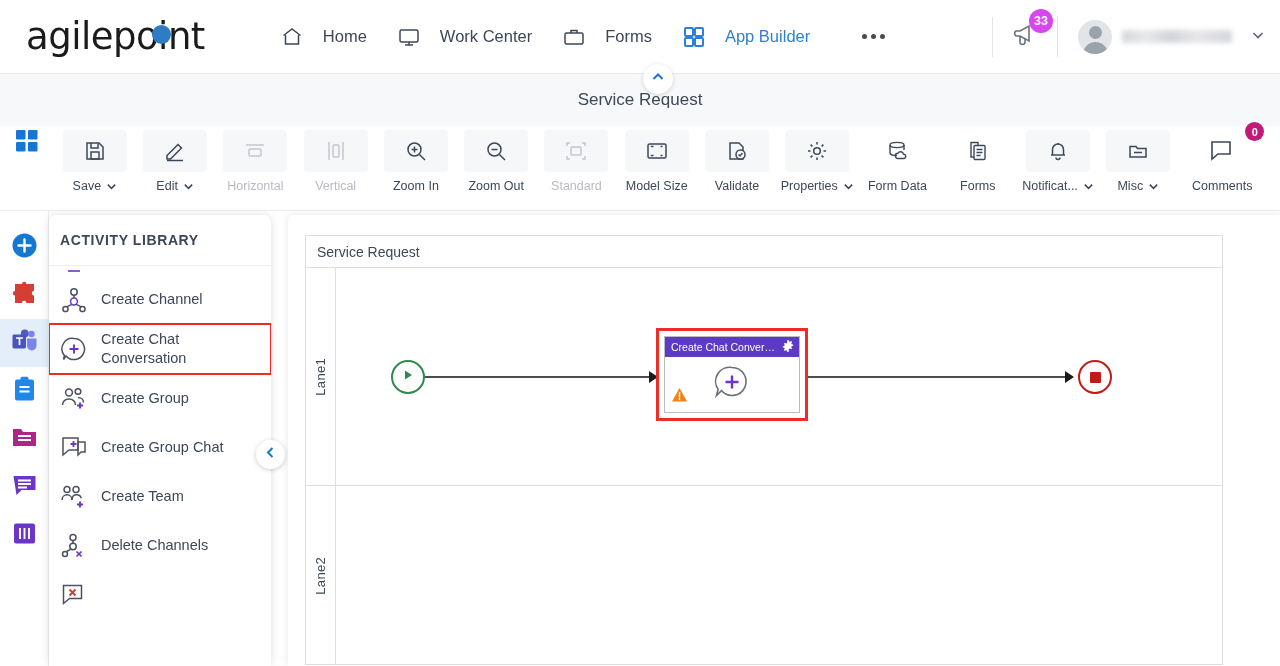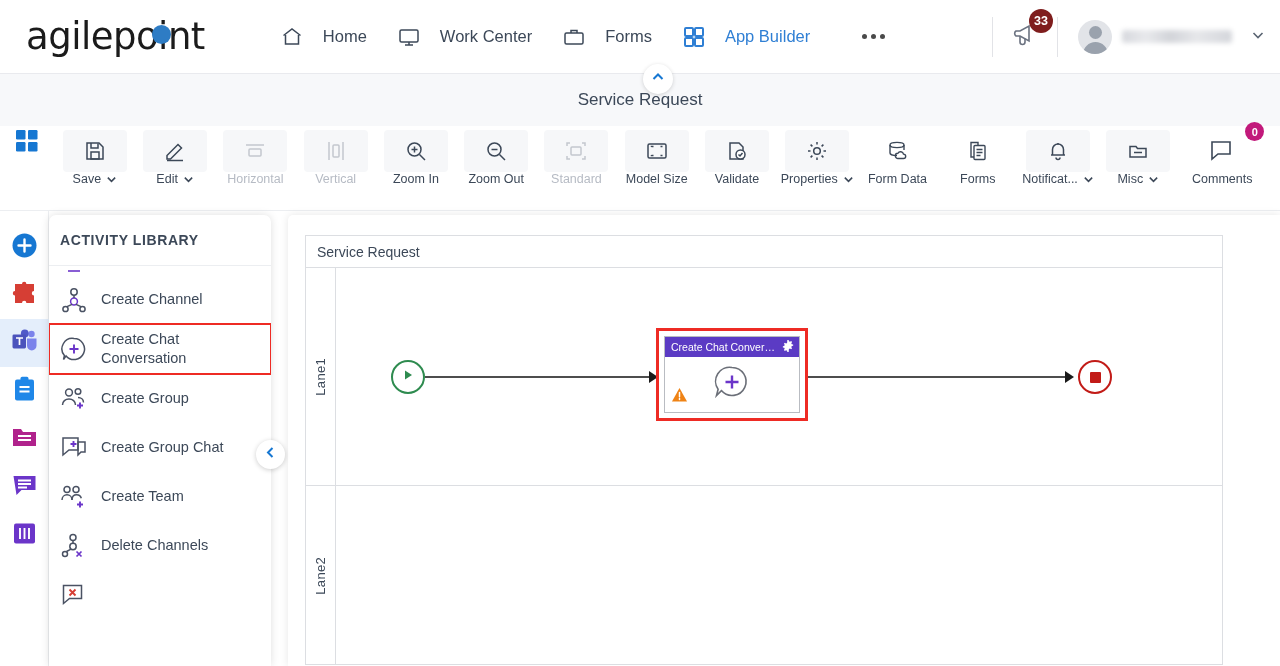--- a/index.html
+++ b/index.html
@@ -35,21 +35,21 @@
   .navicon { width:24px; height:24px; display:block; }
 
   .dots { display:flex; gap:4px; margin-left:22px; cursor:pointer; align-items:center;}
   .dots i { width:5px; height:5px; border-radius:50%; background:#4a4a4a; display:block; }
 
   .divider-v { width:1px; height:40px; background:#e2e3e7; margin:0 16px; }
 
   .announce { position:relative; cursor:pointer; }
   .badge {
     position:absolute; top:-11px; right:-12px; min-width:24px; height:24px;
-    border-radius:12px; background:#7f1d1d; color:#fff; font-size:12.5px;
+    border-radius:12px; background:#d946ef; color:#fff; font-size:12.5px;
     display:flex; align-items:center; justify-content:center; padding:0 5px;
     font-weight:600;
   }
   .user { display:flex; align-items:center; gap:10px; margin-left:4px; cursor:pointer; }
   .avatar {
     width:34px; height:34px; border-radius:50%; background:#e2e4e8;
     position:relative; overflow:hidden;
   }
   .avatar::before {
     content:""; position:absolute; width:13px; height:13px; border-radius:50%;
@@ -86,21 +86,21 @@
   .tb-btn {
     width:88px; height:75px; display:flex; flex-direction:column;
     align-items:center; justify-content:flex-start; cursor:pointer; padding-top:4px;
   }
   .tb-icobox {
     width:64px; height:42px; background:#f6f7f9; border-radius:4px;
     display:flex; align-items:center; justify-content:center;
   }
   .tb-btn.plain .tb-icobox { background:transparent; }
   .tb-lbl {
-    font-size:12.5px; color:#3c4858;
+    margin-top:7px; font-size:12.5px; color:#3c4858;
     display:flex; align-items:center; gap:5px; white-space:nowrap;
   }
   .tb-btn.disabled .tb-lbl { color:#b6bbc4; }
   .tb-btn.disabled .tb-icobox svg { stroke:#c3c7ce; }
   .tb-spacer { flex:1; }
   .tb-badge {
     position:absolute; top:-8px; right:-10px; min-width:19px; height:19px;
     border-radius:10px; background:#c2197b; color:#fff; font-size:11px;
     display:flex; align-items:center; justify-content:center; font-weight:600;
   }

